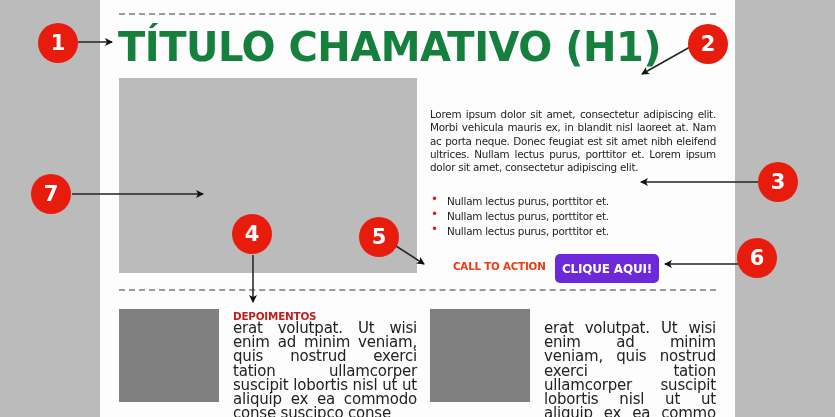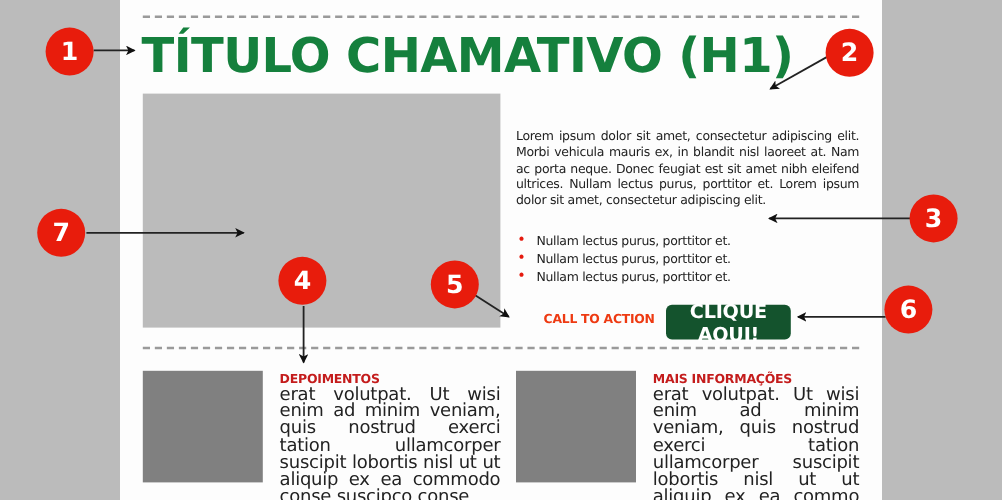--- a/index.html
+++ b/index.html
@@ -8,21 +8,21 @@
   .page { position:absolute; left:100px; top:0; width:635px; height:417px; background:#fdfdfd; }
   .dash { position:absolute; left:19px; width:597px; border-top:2px dashed #9a9a9a; height:0; }
   .h1 { position:absolute; left:18px; top:24px; font-family:"DejaVu Sans", sans-serif; font-weight:bold; font-size:40px; color:#15803d; letter-spacing:-0.5px; white-space:nowrap; }
   .hero-img { position:absolute; left:19px; top:78px; width:298px; height:195px; background:#bbbbbb; }
   .h2 { position:absolute; left:329px; top:76px; font-family:"DejaVu Sans", sans-serif; font-weight:bold; font-size:13px; color:#ee3a12; white-space:nowrap; }
   .body { position:absolute; left:330px; top:108px; width:286px; font-family:"DejaVu Sans", sans-serif; font-size:10.4px; line-height:13.3px; color:#222; text-align:justify; letter-spacing:-0.25px; }
   .bullets { position:absolute; left:330px; top:194px; width:286px; list-style:none; font-family:"DejaVu Sans", sans-serif; font-size:10.4px; line-height:15px; color:#222; letter-spacing:-0.25px; }
   .bullets li { position:relative; padding-left:17px; }
   .bullets li .dot { position:absolute; left:1px; top:-2px; color:#e51a0e; font-size:12px; }
   .cta-text { position:absolute; left:329px; top:260px; font-family:"DejaVu Sans", sans-serif; font-weight:bold; font-size:10.3px; color:#ee3a12; white-space:nowrap; letter-spacing:-0.2px;margin-left:24px; }
-  .cta-btn { position:absolute; left:455px; top:254px; width:104px; height:29px; background:#14532d; border-radius:5px; color:#fff; font-family:"DejaVu Sans", sans-serif; font-weight:bold; font-size:16px; letter-spacing:-0.2px; display:flex; align-items:center; justify-content:center; border:none; cursor:pointer; }
+  .cta-btn { position:absolute; left:455px; top:254px; width:104px; height:29px; background:#6d28d9; border-radius:5px; color:#fff; font-family:"DejaVu Sans", sans-serif; font-weight:bold; font-size:12px; letter-spacing:-0.2px; display:flex; align-items:center; justify-content:center; border:none; cursor:pointer; }
   .thumb { position:absolute; top:309px; width:100px; height:93px; background:#808080; }
   .col-title { position:absolute; top:310px; font-family:"DejaVu Sans", sans-serif; font-weight:bold; font-size:10.4px; color:#c41c1c; white-space:nowrap; letter-spacing:-0.2px; }
   .col-text { position:absolute; top:321px; width:184px; font-family:"DejaVu Sans", sans-serif; font-size:15px; line-height:14.2px; color:#222; text-align:justify; letter-spacing:-0.2px; }
   .badge { position:absolute; width:40px; height:40px; border-radius:50%; background:#e81c0c; color:#fff; font-family:"DejaVu Sans", sans-serif; font-weight:bold; font-size:21px; display:flex; align-items:center; justify-content:center; }
   svg.arrows { position:absolute; left:0; top:0; width:835px; height:417px; pointer-events:none; }
 </style>
 </head>
 <body>
 
 <div class="page">
@@ -44,21 +44,20 @@
   <a class="cta-text">CALL TO ACTION</a>
   <button class="cta-btn">CLIQUE AQUI!</button>
 
   <div class="dash" style="top:289px;"></div>
 
   <div class="thumb" style="left:19px;"></div>
   <div class="col-title" style="left:133px;">DEPOIMENTOS</div>
   <p class="col-text" style="left:133px;">erat volutpat. Ut wisi enim ad minim veniam, quis nostrud exerci tation ullamcorper suscipit lobortis nisl ut ut aliquip ex ea commodo conse suscipco conse</p>
 
   <div class="thumb" style="left:330px;"></div>
-  <div class="col-title" style="left:444px;">MAIS INFORMAÇÕES</div>
   <p class="col-text" style="left:444px;width:172px;">erat volutpat. Ut wisi enim ad minim veniam, quis nostrud exerci tation ullamcorper suscipit lobortis nisl ut ut aliquip ex ea commo commodo conse</p>
 </div>
 
 <svg class="arrows" viewBox="0 0 835 417">
   <defs>
     <marker id="ah" markerWidth="8" markerHeight="8" refX="7" refY="4" orient="auto" markerUnits="userSpaceOnUse">
       <path d="M0,0 L8,4 L0,8 L2,4 Z" fill="#111"></path>
     </marker>
   </defs>
   <line x1="78" y1="42" x2="112" y2="42" stroke="#222" stroke-width="1.5" marker-end="url(#ah)"></line>

